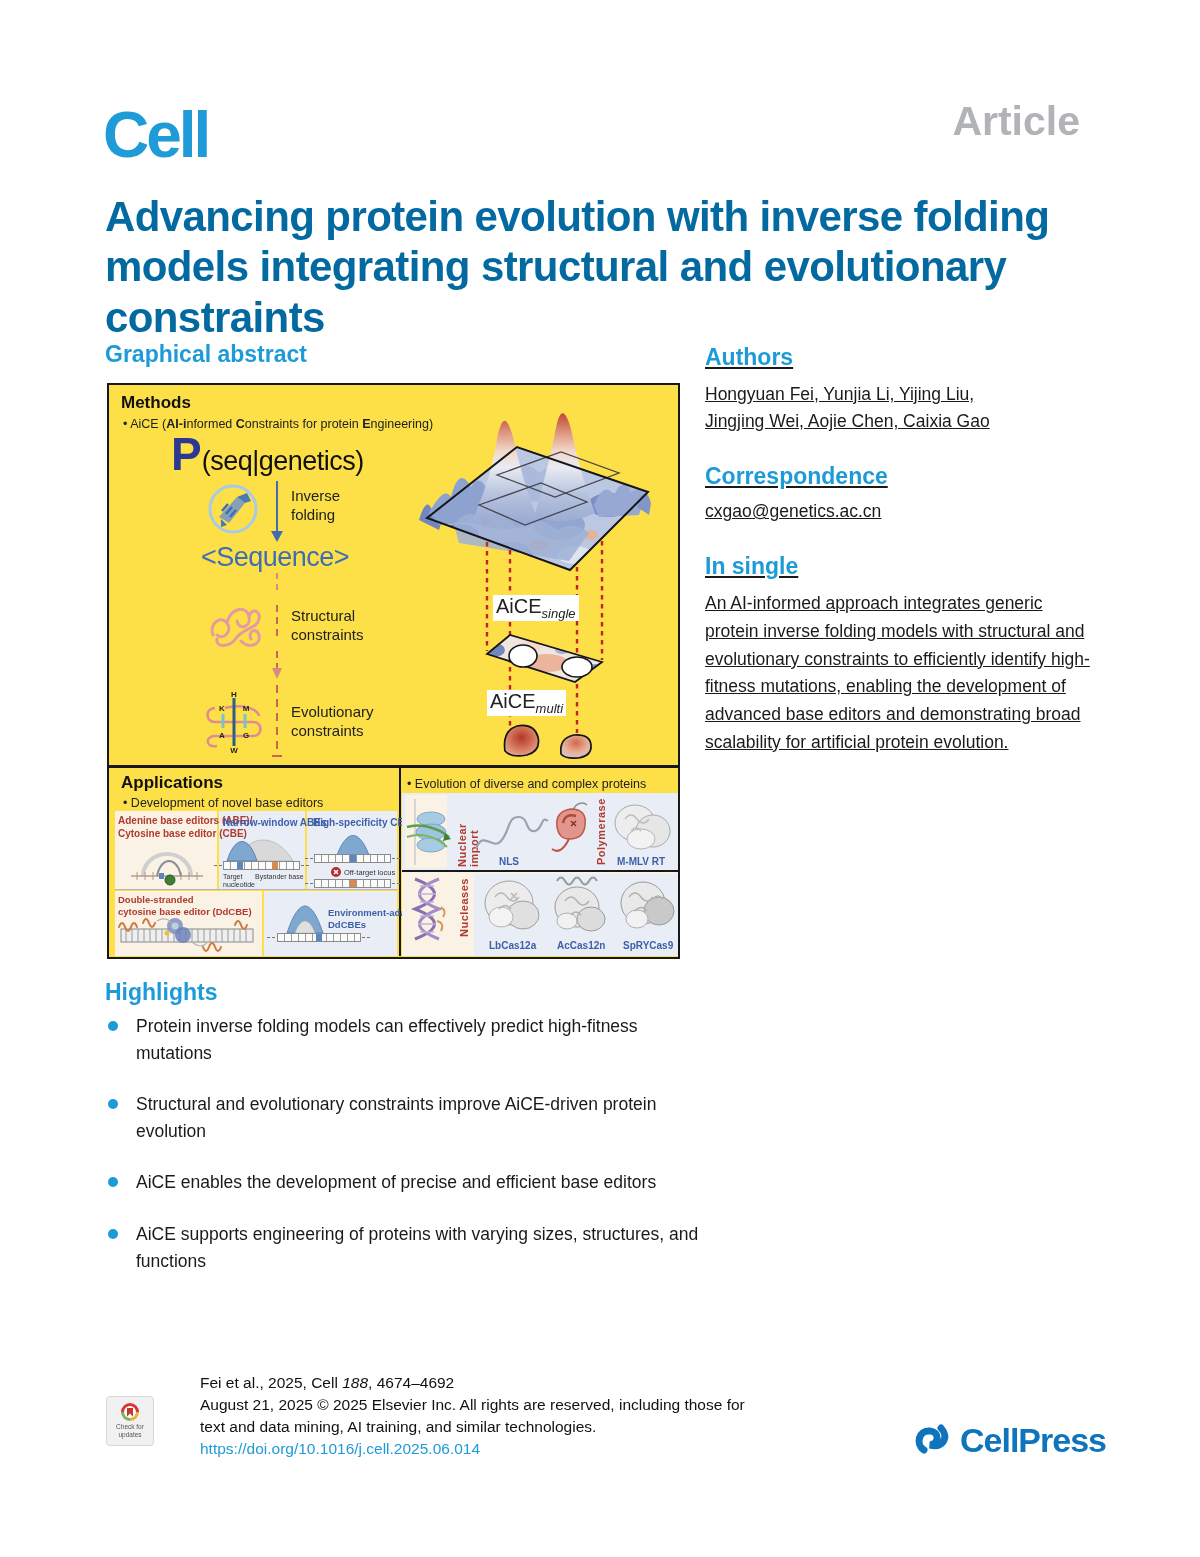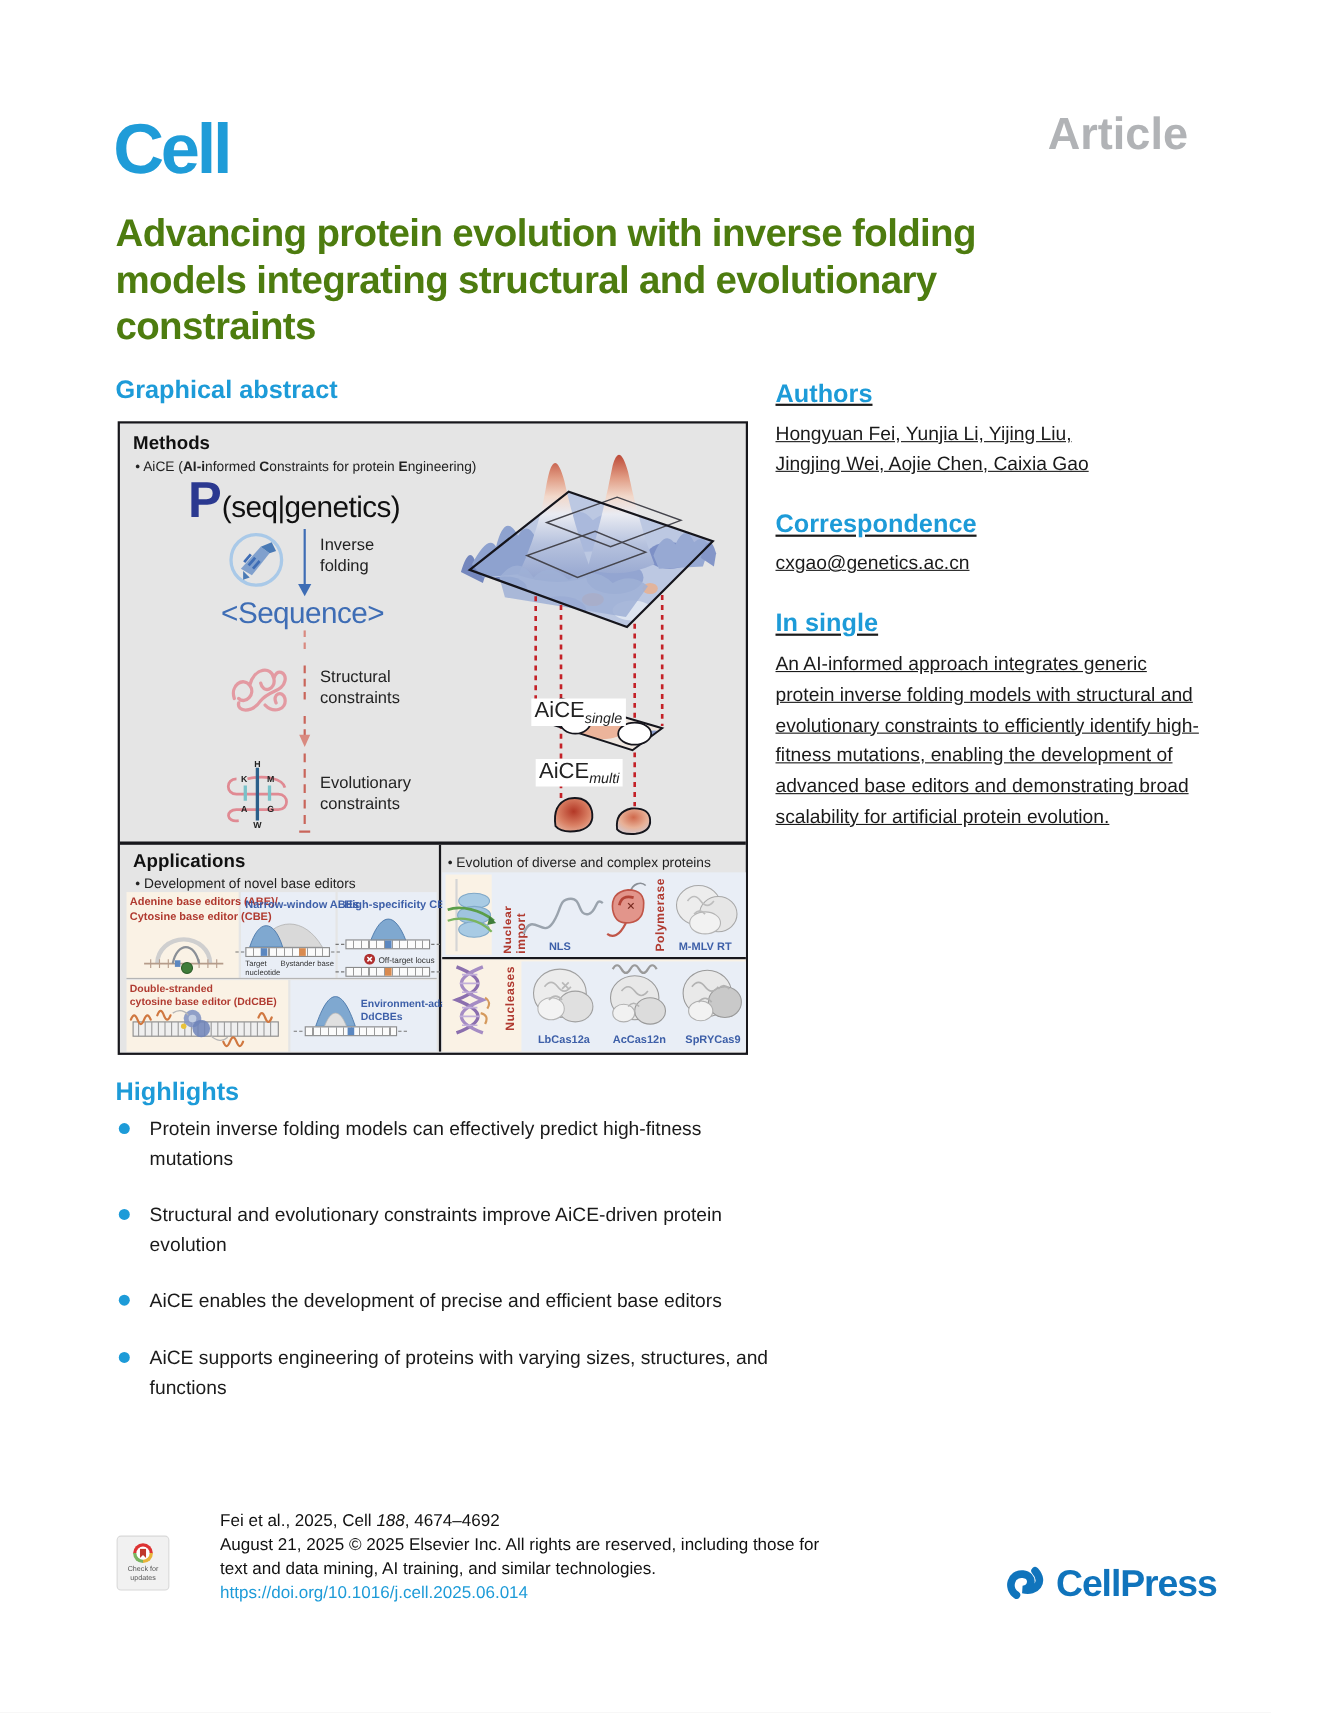--- a/index.html
+++ b/index.html
@@ -7,35 +7,35 @@
          --accent_blue:#1d9bd8; --cell_blue:#1f9cd8; --article_gray:#b1b3b6; --text_dark:#1a1a1a;
          --fig_red:#b03a30; --fig_blue:#3d5fa8; --dash_red:#c42127; --navy:#2b3990;
          --seq_blue:#3e6db5; --cellpress_blue:#1074bc; }
   .page { position:relative; width:1200px; height:1557px; background:#fff; margin:0 auto; overflow:hidden; }
 
   
   .cell-logo { position:absolute; left:103px; top:98px; font-size:64px; font-weight:bold;
                letter-spacing:-3px; color:var(--cell_blue); }
   .article-label { position:absolute; right:120px; top:98px; font-size:41px; font-weight:bold;
                    color:var(--article_gray); }
-  .paper-title { position:absolute; left:105px; top:192px; font-size:35px; font-weight:bold;
-                 color:#4d7c0f; letter-spacing:-0.6px; line-height:1.2; }
+  .paper-title { position:absolute; left:105px; top:192px; font-size:42px; font-weight:bold;
+                 color:#0369a1; letter-spacing:-0.6px; line-height:1.2; }
   .paper-title div { white-space:nowrap; }
 
   h2.sec { font-size:23px; font-weight:bold; color:var(--accent_blue); }
 
   
   .rcol { position:absolute; left:705px; top:344px; width:392px;text-decoration:underline; }
   .rcol .sec { margin-bottom:10px; }
   .rcol .body-text { font-size:17.5px; line-height:1.55; color:#1a1a1a; margin-bottom:28px; }
 
   
   .ga-heading { position:absolute; left:105px; top:341px; }
   .figure { position:absolute; left:107px; top:383px; width:573px; height:576px;
-            border:2.5px solid #17171c; background:#e5e5e5; }
+            border:2.5px solid #17171c; background:#fde047; }
   .fig-abs { position:absolute; }
   .methods-heading, .apps-heading { font-size:17px; font-weight:bold; color:#111; }
   .fig-bullet { font-size:12.5px; color:#222; }
   .fig-bullet::before { content:"• "; }
   .formula { display:flex; align-items:baseline; }
   .formula .p { font-size:46px; font-weight:bold; color:var(--navy); }
   .formula .rest { font-size:27px; color:#111; letter-spacing:-0.5px; }
   .seq-label { font-size:27px; color:var(--seq_blue); letter-spacing:-0.5px; }
   .step-label { font-size:15px; line-height:1.25; color:#222; white-space:pre-line; }
   .aice-label { font-size:20px; color:#222; background:#fff; padding:0 3px; }
@@ -241,21 +241,21 @@
         <ellipse cx="163" cy="265" rx="7" ry="4" fill="#a5b3d8"></ellipse>
       </g>
       <path d="M88,269 L111,250 L203,277 L176,297 Z" fill="none" stroke="#15151c" stroke-width="1.8"></path>
       <ellipse cx="124" cy="271" rx="14" ry="11" fill="#fff" stroke="#15151c" stroke-width="1.6"></ellipse>
       <ellipse cx="178" cy="282" rx="15" ry="10" fill="#fff" stroke="#15151c" stroke-width="1.6"></ellipse>
 
       <path d="M106,366 Q103,346 118,341 Q135,338 139,352 Q142,366 128,370 Q112,373 106,366 Z" fill="url(#gB1)" stroke="#15151c" stroke-width="1.7"></path>
       <path d="M162,369 Q160,353 175,350 Q191,349 192,360 Q193,371 179,373 Q166,374 162,369 Z" fill="url(#gB2)" stroke="#15151c" stroke-width="1.7"></path>
     </svg>
 
-    <div class="fig-abs aice-label" style="left:374px;top:210px;margin-top:40px;">
+    <div class="fig-abs aice-label" style="left:384px;top:210px;">
       <span>AiCE</span><sub>single</sub>
     </div>
     <div class="fig-abs aice-label" style="left:378px;top:305px;">
       <span>AiCE</span><sub>multi</sub>
     </div>
 
     <div class="divider-h" style="left:0;top:380px;width:569px;height:2.5px;"></div>
     <div class="divider-h" style="left:290px;top:383px;width:1.5px;height:188px;"></div>
 
     <div class="fig-abs apps-heading" style="left:12px;top:388px;">Applications</div>

